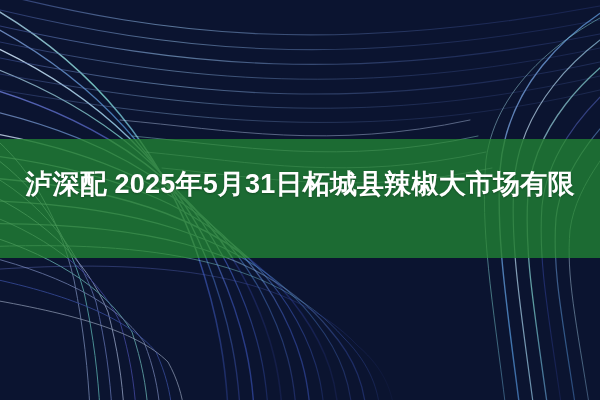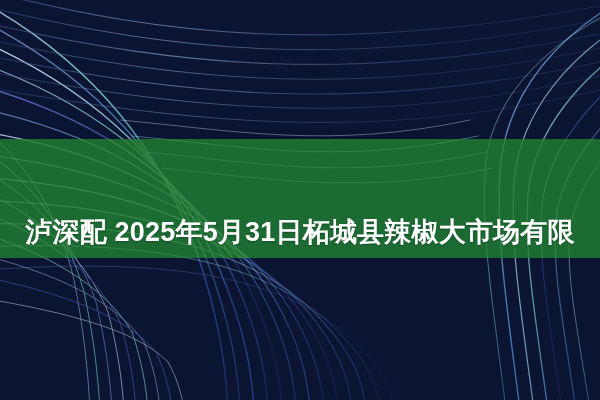--- a/index.html
+++ b/index.html
@@ -53,21 +53,20 @@
     position: absolute;
     left: 0;
     top: 139px;
     width: 600px;
     height: 91px;
     display: flex;
     flex-direction: column;
     align-items: center;
     justify-content: center;
     text-align: center;
-    margin-top: 48px;
   }
   .title-line {
     color: #ffffff;
     font-weight: bold;
     font-size: 27px;
     line-height: 41px;
     letter-spacing: .2px;
     white-space: nowrap;
     text-shadow: 0 1px 2px rgba(0,0,0,.28);
   }

